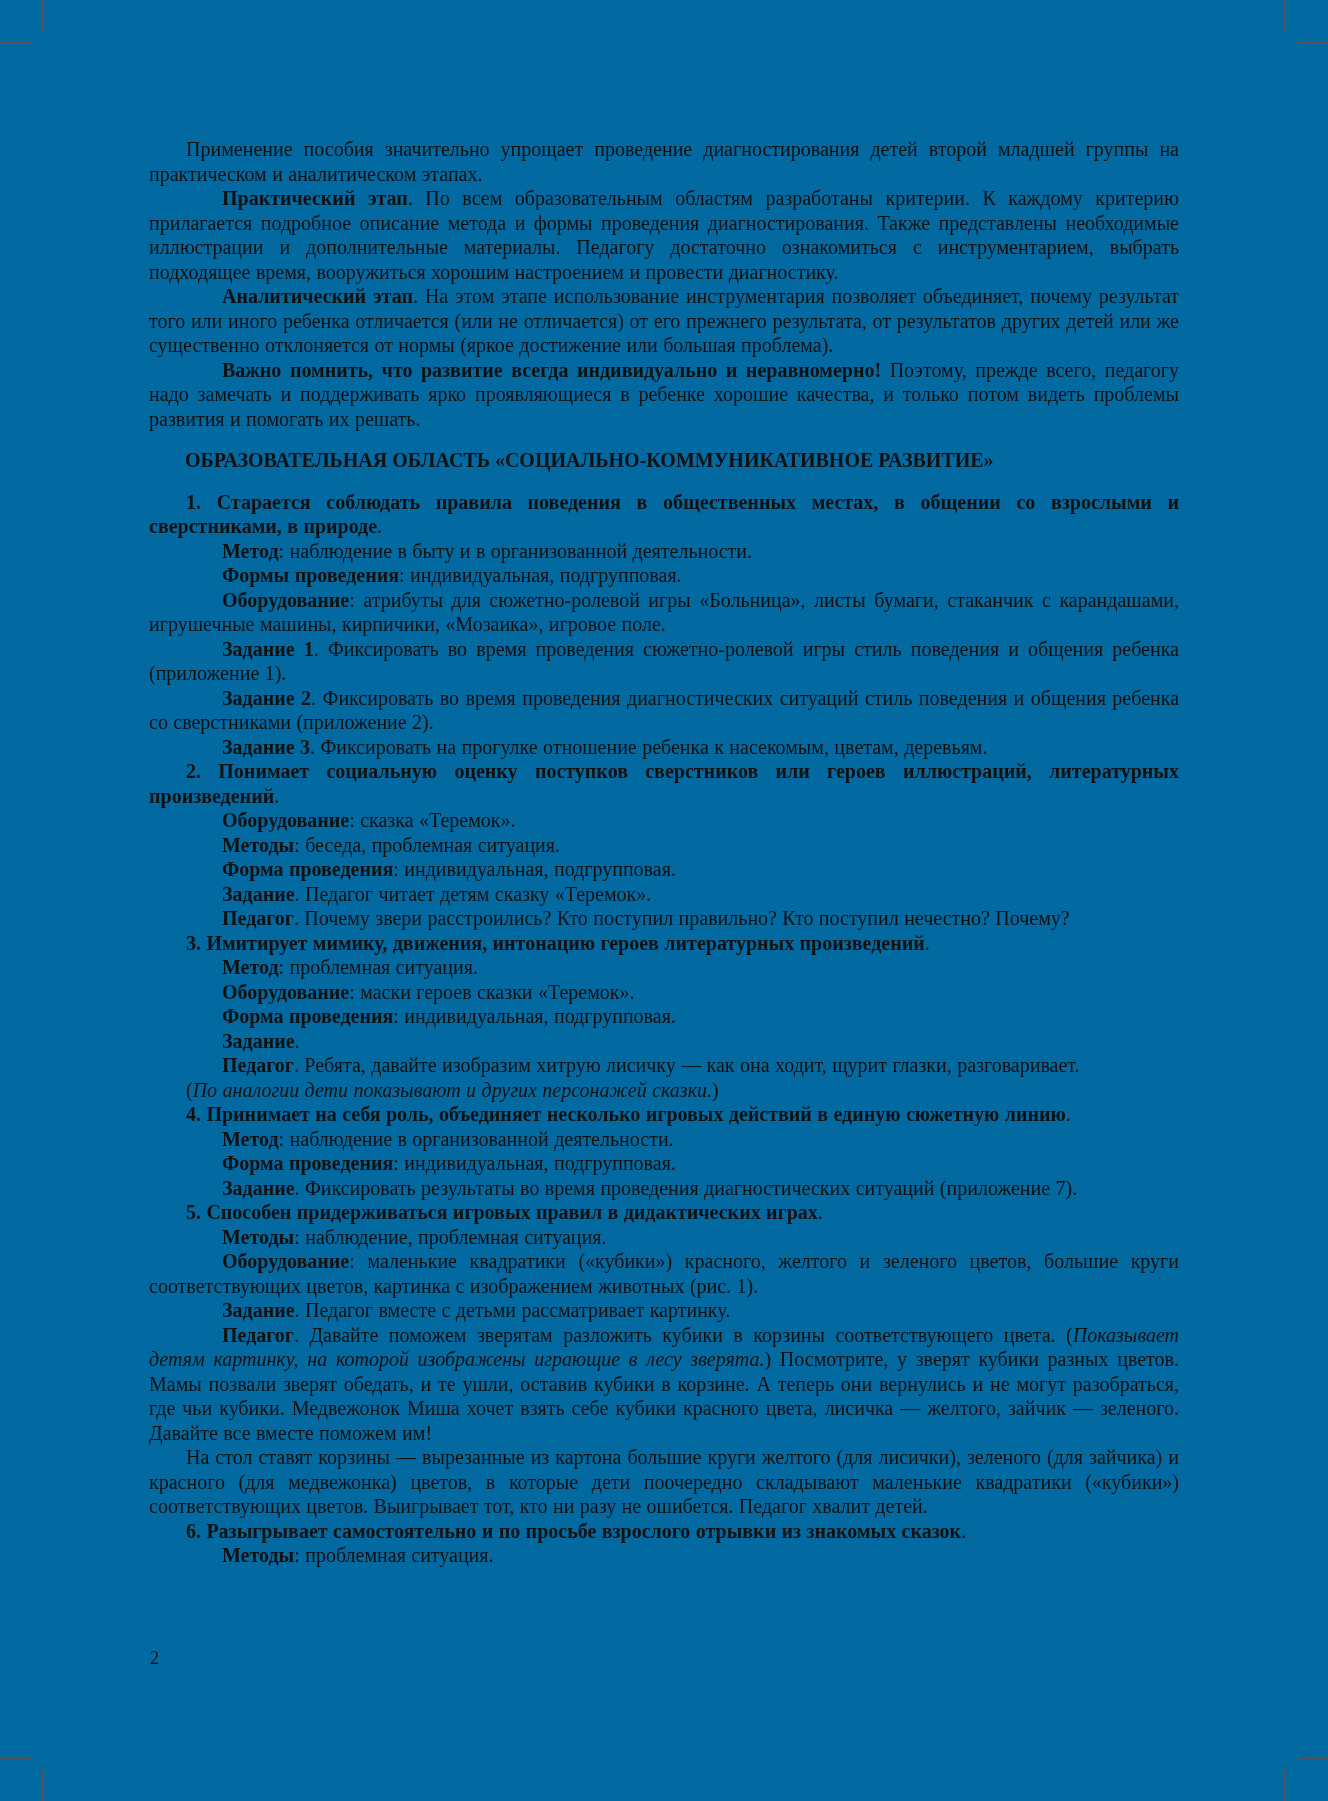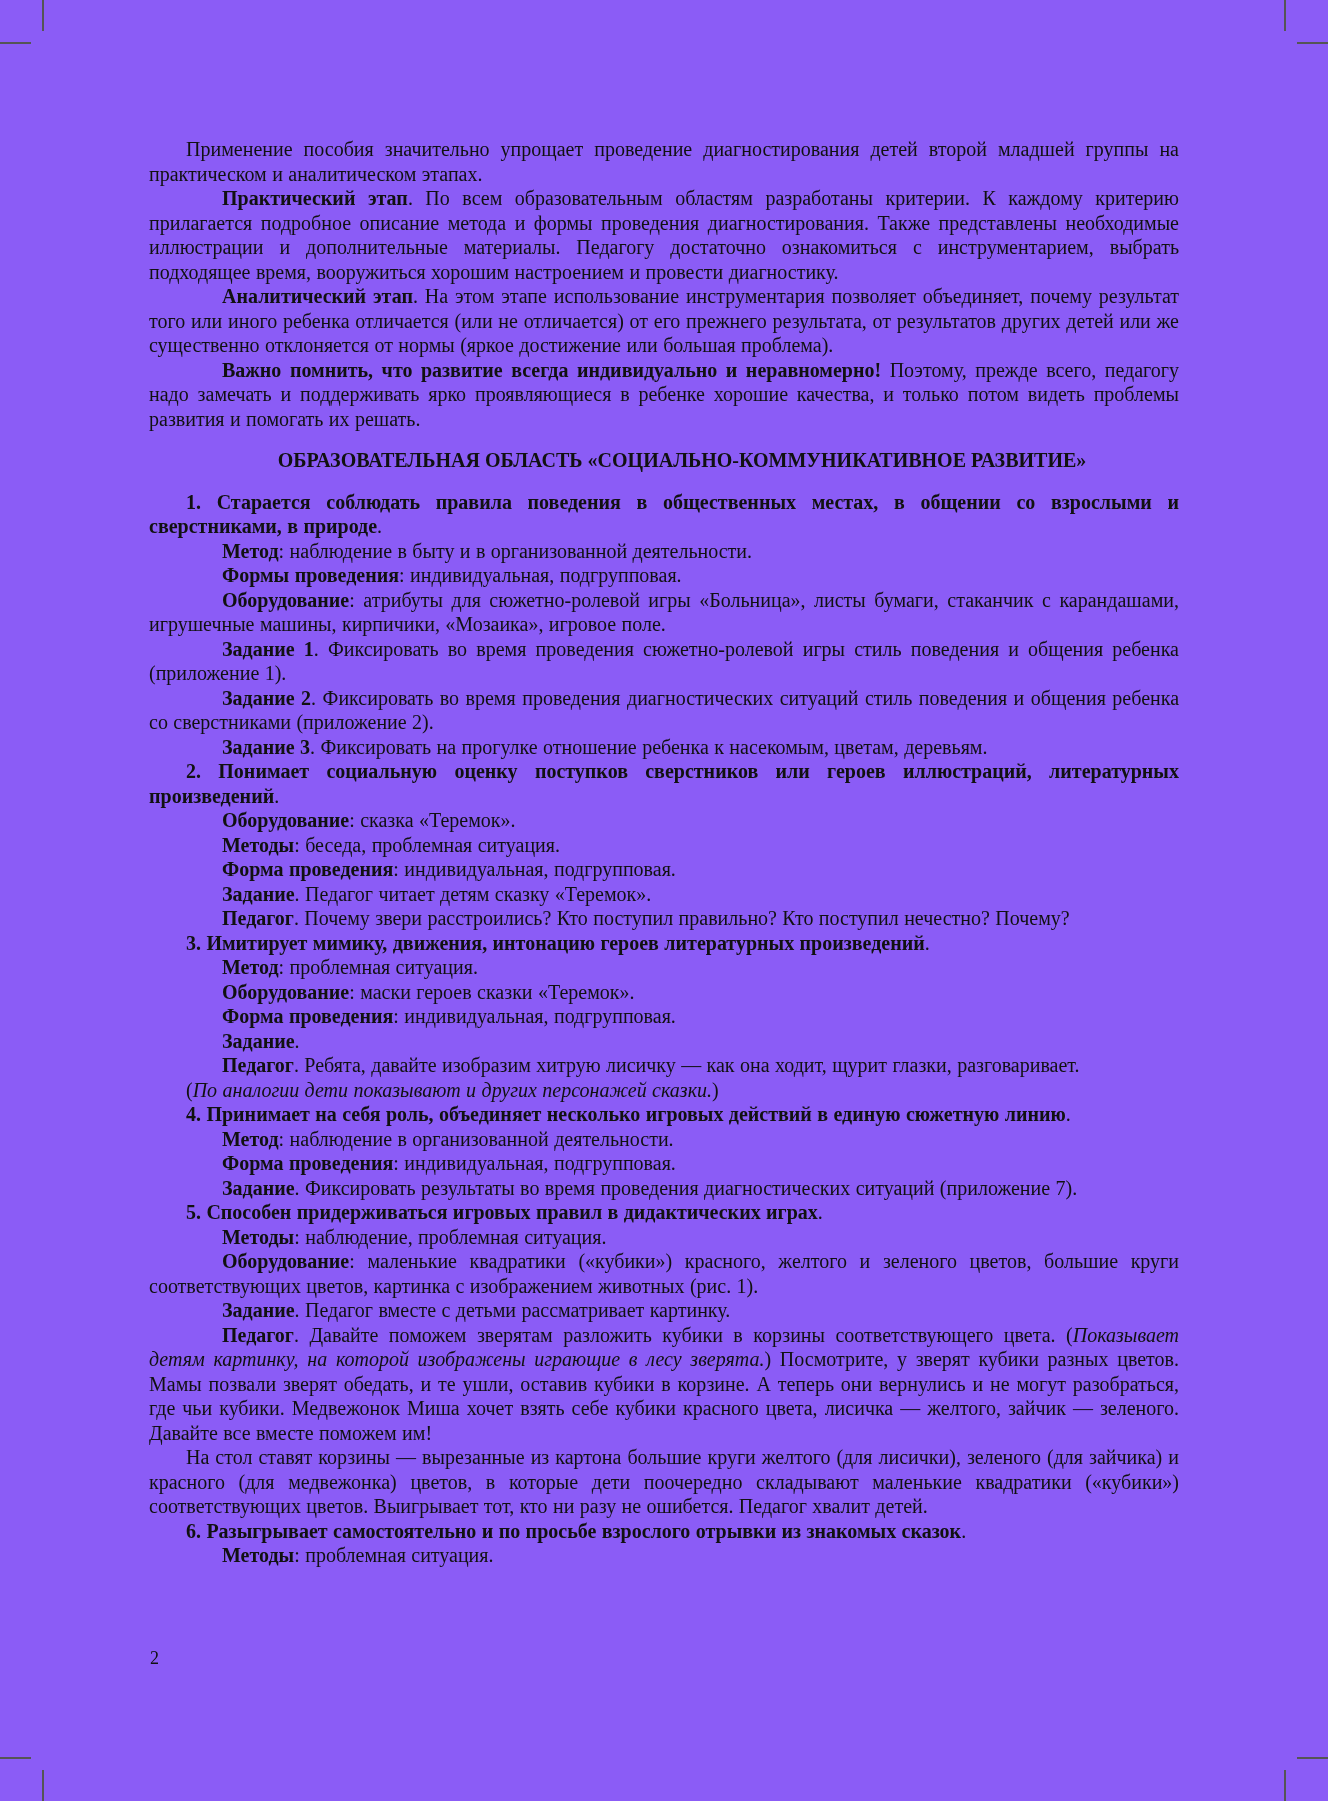--- a/index.html
+++ b/index.html
@@ -1,19 +1,19 @@
 <!DOCTYPE html>
 <html lang="ru"><head>
 <meta charset="utf-8">
 <style>
   html,body{margin:0;padding:0;background:#e8e8e8;}
   .sheet{
     position:relative;
     width:1328px;height:1801px;
-    background:#8b5cf6;
+    background:#0369a1;
     font-family:"Liberation Serif","DejaVu Serif",serif;
     color:#111111;
     overflow:hidden;
   }
   .page-content{
     position:absolute;
     left:149px;top:137px;
     width:1030px;
   }
   .para{
@@ -22,21 +22,21 @@
     line-height:24.5px;
     text-align:justify;
     text-indent:37px;
     word-spacing:0.02em;
   }
   .main-heading{
     margin:17px 0 17px 0;
     font-size:20px;
     line-height:24.5px;
     font-weight:bold;
-    text-align:center;
+    text-align:left;
     text-indent:0;
   }
   .run-b{font-weight:bold;margin-left:36px;}
   .run-i{font-style:italic;}
   .run-bi{font-weight:bold;}
   .page-number{
     position:absolute;
     left:150px;top:1648px;
     font-size:18px;
     line-height:20px;

